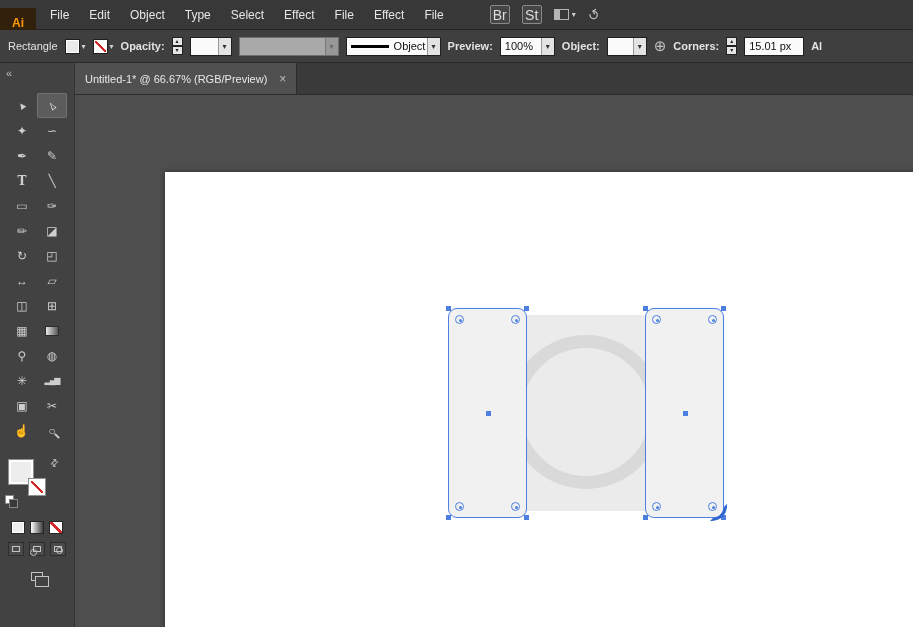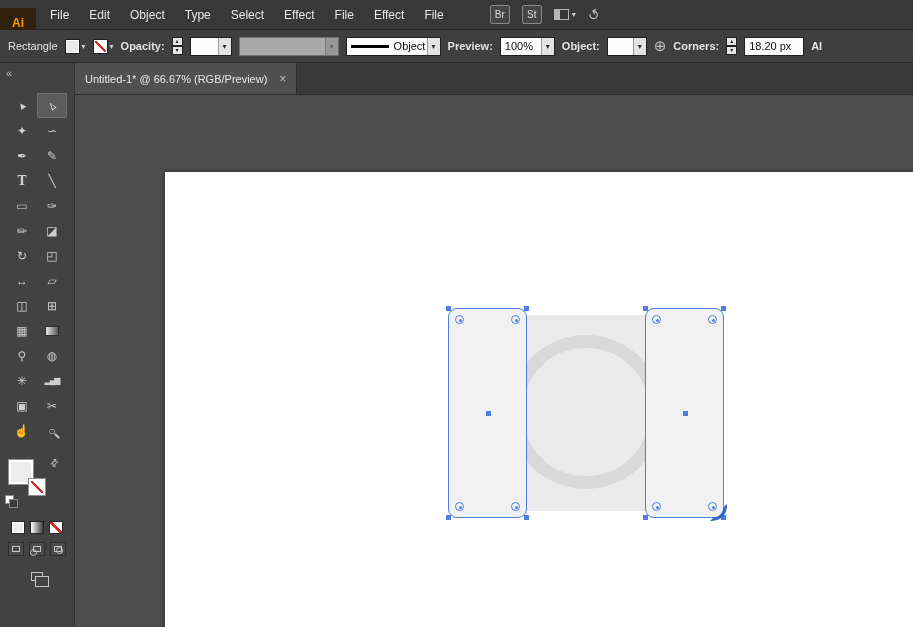--- a/index.html
+++ b/index.html
@@ -5,21 +5,21 @@
   * { margin:0; padding:0; box-sizing:border-box; }
   body { font-family:"Liberation Sans", sans-serif; background:#222; }
   .app { position:relative; width:913px; height:627px; overflow:hidden; background:#4e4e4e; font-family:"Liberation Sans", sans-serif; }
 
   
   .menubar { position:absolute; left:0; top:0; width:913px; height:30px; background:#383838; border-bottom:1px solid #262626; display:flex; align-items:center; }
   .app-logo { width:36px; height:30px; background:#31200b; color:#ff9a00; font-weight:bold; font-size:12px; display:flex; align-items:center; justify-content:center;margin-top:17px; }
   .menu-items { display:flex; align-items:flex-start; margin-left:4px; }
   .menu-item { color:#e6e6e6; font-size:12px; padding:0 10px; height:30px; display:flex; align-items:center; cursor:default; }
   .mb-right { display:flex; align-items:center; margin-left:36px; gap:12px; }
-  .mb-btn { width:20px; height:19px; border:1px solid #8a8a8a; background:#454545; color:#dcdcdc; font-size:10px; display:flex; align-items:center; justify-content:center; border-radius:2px; }
+  .mb-btn { width:20px; height:19px; border:1px solid #8a8a8a; background:#454545; color:#dcdcdc; font-size:14px; display:flex; align-items:center; justify-content:center; border-radius:2px; }
   .mb-ws { display:flex; align-items:center; gap:3px; color:#cfcfcf; }
   .ws-icon { width:15px; height:11px; border:1px solid #b5b5b5; position:relative; display:inline-block; }
   .ws-icon::before { content:""; position:absolute; left:0; top:0; width:5px; height:9px; background:#b5b5b5; }
   .mb-ws .dd { font-size:8px; color:#cfcfcf; }
   .mb-sync { color:#bdbdbd; font-size:14px; transform:rotate(-30deg); display:inline-block; }
 
   
   .controlbar { position:absolute; left:0; top:30px; width:913px; height:33px; background:#3f3f3f; border-bottom:1px solid #2a2a2a; display:flex; align-items:center; padding:0 8px; gap:7px; overflow:hidden; }
   .cb-label { color:#e3e3e3; font-size:11px; white-space:nowrap; }
   .cb-label.strong { font-weight:bold; }
@@ -163,21 +163,21 @@
     <div class="field w40" data-name="style-dropdown">
       <span class="dd" data-name="chevron-down-icon">▾</span>
     </div>
     <span class="globe" data-name="globe-icon">⊕</span>
     <span class="cb-label strong" data-name="corners-label">Corners:</span>
     <span class="stepper" data-name="corners-stepper">
         <i data-name="step-up-icon">▴</i>
         <i data-name="step-down-icon">▾</i>
       </span>
     <div class="field w60" data-name="corners-field">
-      <span data-name="corners-value">18.20 px</span>
+      <span data-name="corners-value">15.01 px</span>
     </div>
     <span class="clipped" data-name="clipped-align-label">Al</span>
   </div>
 
   <div class="bodyrow" data-name="workspace-body">
 
     <div class="toolbar" data-name="tools-panel">
       <div class="collapse" data-name="collapse-panel-icon">«</div>
       <div class="tools-grid" data-name="tools-grid">
           <div class="tool-cell" data-name="selection-tool">

